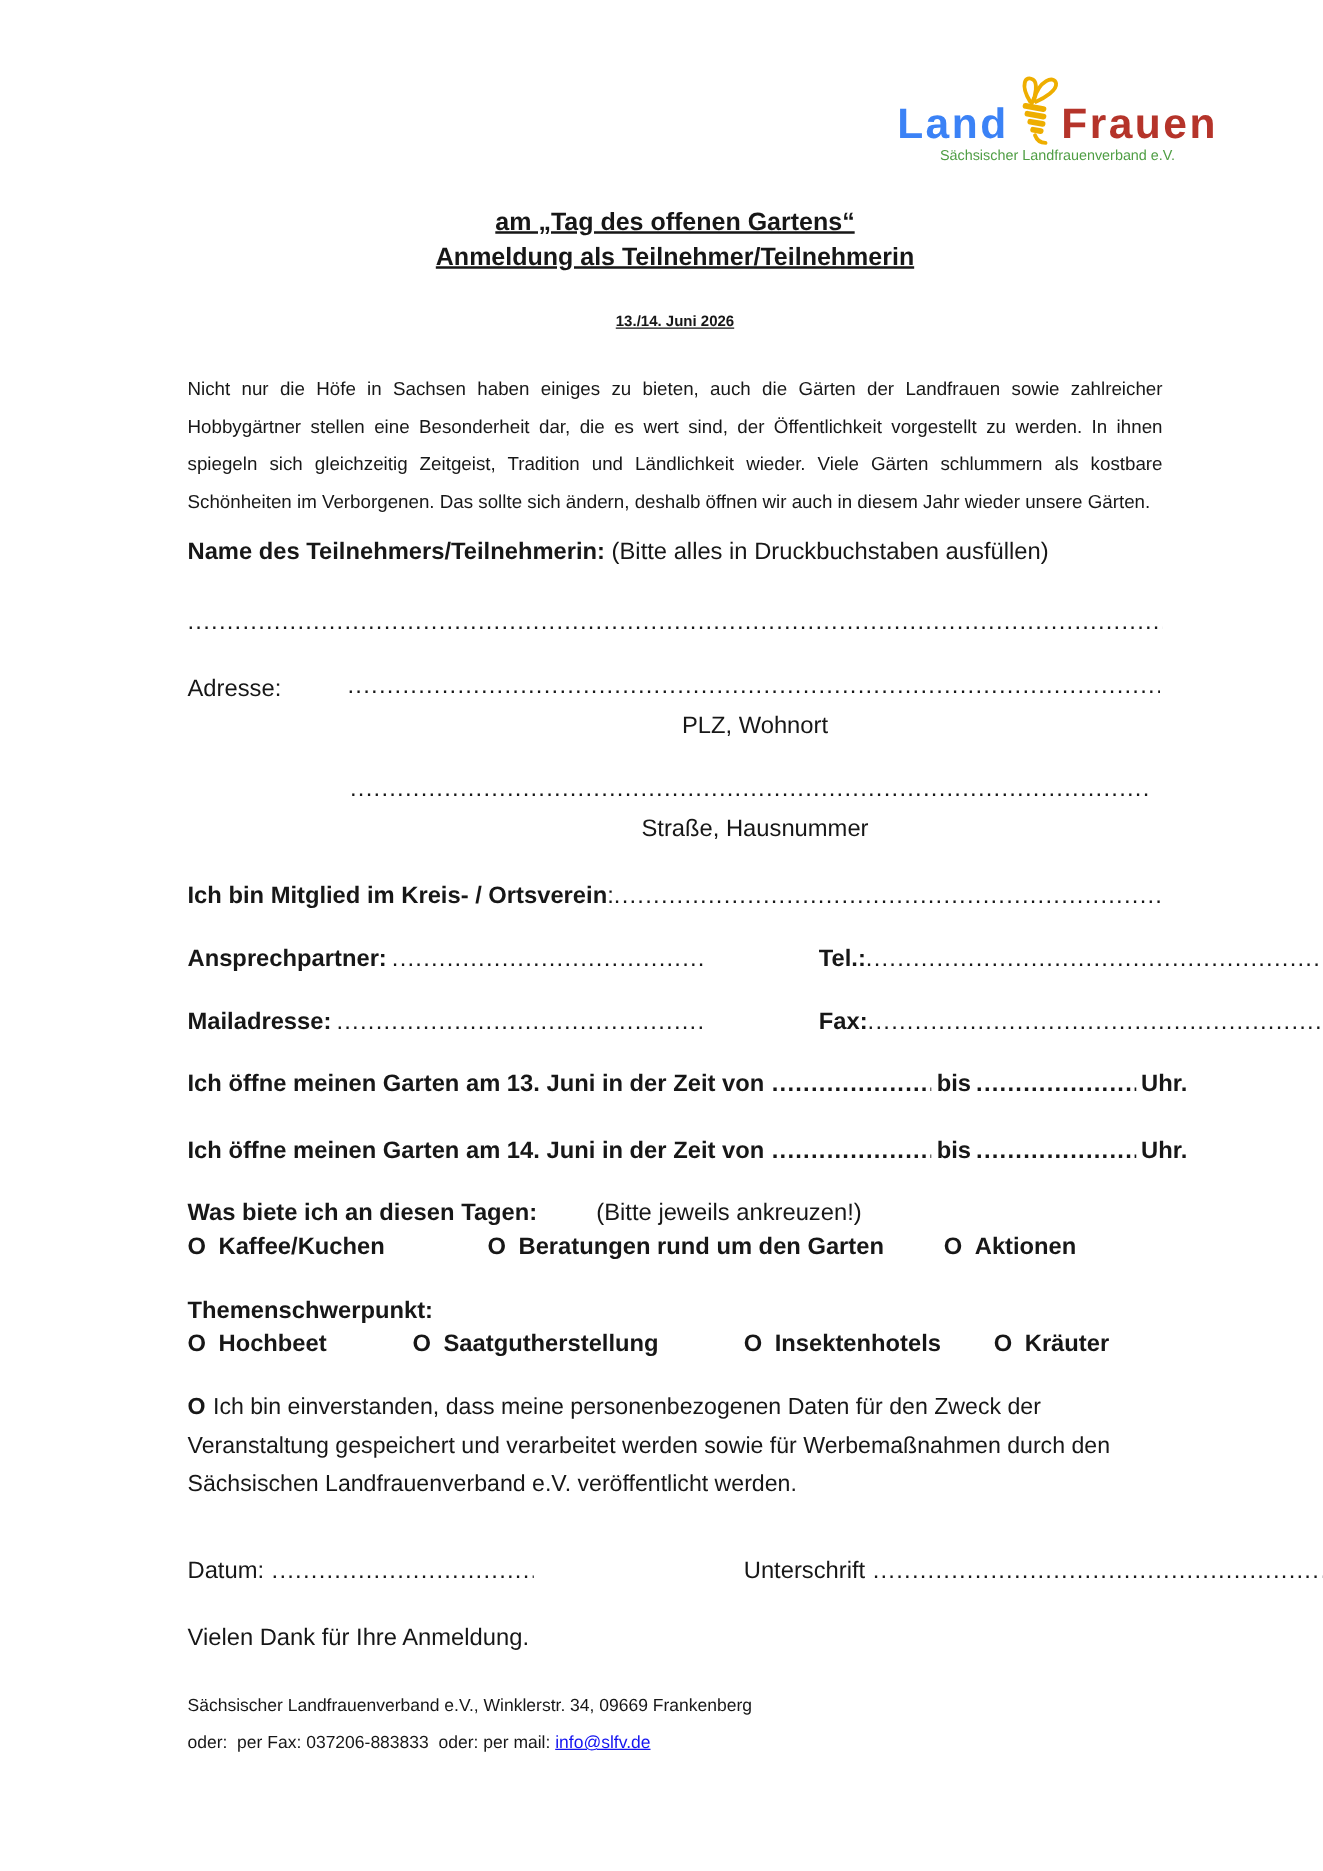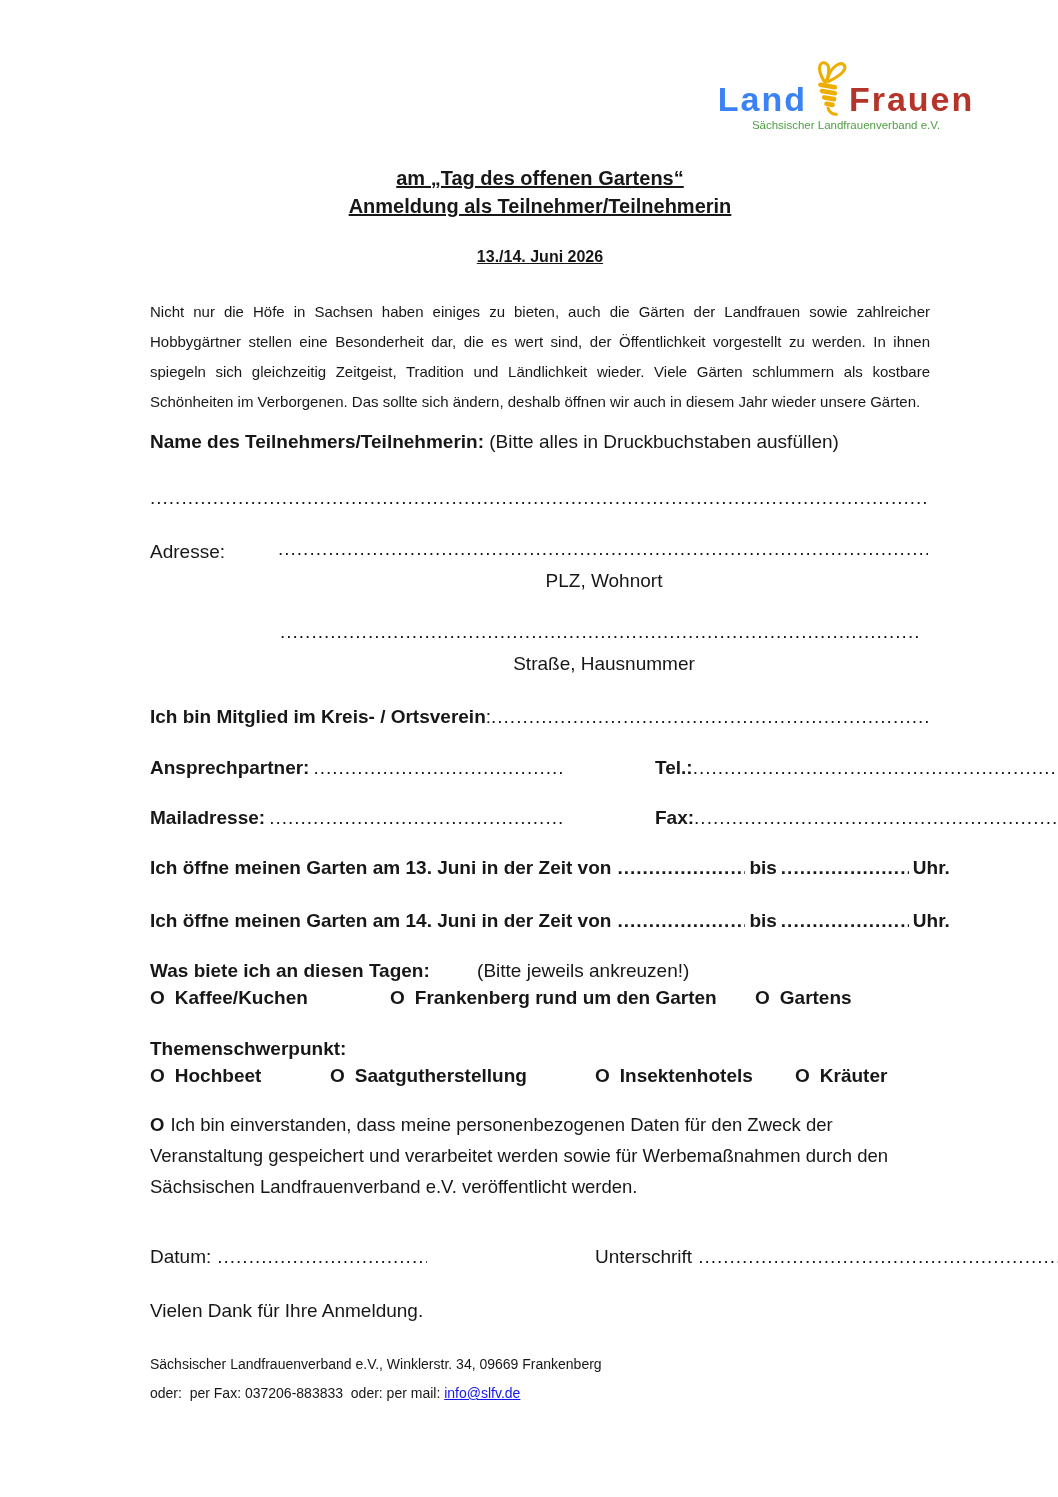--- a/index.html
+++ b/index.html
@@ -16,21 +16,21 @@
   .logo { position:absolute; top:58px; left:746px; width:200px; text-align:center; }
   .logo-row { display:flex; align-items:flex-end; justify-content:center; }
   .logo-word1 { color:#3b82f6; font-weight:bold; font-size:34px; letter-spacing:2px; line-height:34px; }
   .logo-word2 { color:#b5342a; font-weight:bold; font-size:34px; letter-spacing:2px; line-height:34px; }
   .bee { width:46px; height:62px; margin:0 -2px -4px -2px; flex:0 0 auto; }
   .logo-sub { color:#4f9e44; font-size:11.5px; line-height:15px; margin-top:2px; white-space:nowrap; }
 
   
   .title-block { padding-top:164px; text-align:center; }
   .title-line { font-weight:bold; font-size:20px; line-height:28px; text-decoration:underline; }
-  .title-date { font-weight:bold; font-size:16px; line-height:28px; text-decoration:underline; margin-top:23px; }
+  .title-date { font-weight:bold; font-size:12px; line-height:28px; text-decoration:underline; margin-top:23px; }
 
   
   .intro { margin:26px 0 0 0; text-align:justify; font-size:15px; line-height:30px; }
 
   
   .row { margin-top:0; }
   .dotfill { display:inline-block; overflow:hidden; white-space:nowrap; vertical-align:text-bottom; letter-spacing:1px; }
   .flexrow { display:flex; align-items:center; }
   .flexrow .dotfill { flex:0 0 auto; }
   .df-grow { flex:1 1 auto !important; width:auto; }
@@ -182,22 +182,22 @@
       <span class="mid">Uhr.</span>
     </span>
   </div>
 
   <div class="row angebot-row">
     <span class="bold">Was biete ich an diesen Tagen:</span>
     <span class="angebot-hint">(Bitte jeweils ankreuzen!)</span>
   </div>
   <div class="opt-row">
     <span class="opt w240"><span class="circle">O</span><span>Kaffee/Kuchen</span></span>
-    <span class="opt w365"><span class="circle">O</span><span>Frankenberg rund um den Garten</span></span>
-    <span class="opt"><span class="circle">O</span><span>Gartens</span></span>
+    <span class="opt w365"><span class="circle">O</span><span>Beratungen rund um den Garten</span></span>
+    <span class="opt"><span class="circle">O</span><span>Aktionen</span></span>
   </div>
 
   <div class="thema-label">Themenschwerpunkt:</div>
   <div class="opt-row">
     <span class="opt w180"><span class="circle">O</span><span>Hochbeet</span></span>
     <span class="opt w265"><span class="circle">O</span><span>Saatgutherstellung</span></span>
     <span class="opt w200"><span class="circle">O</span><span>Insektenhotels</span></span>
     <span class="opt"><span class="circle">O</span><span>Kräuter</span></span>
   </div>
 

